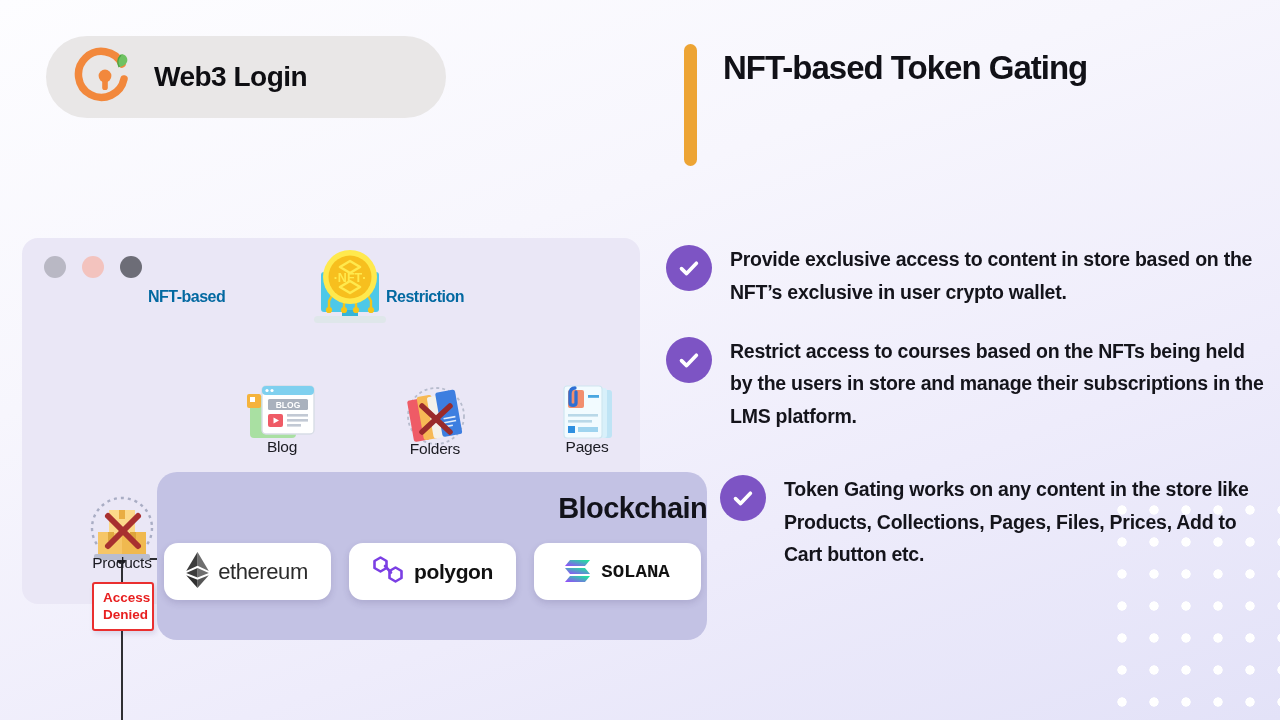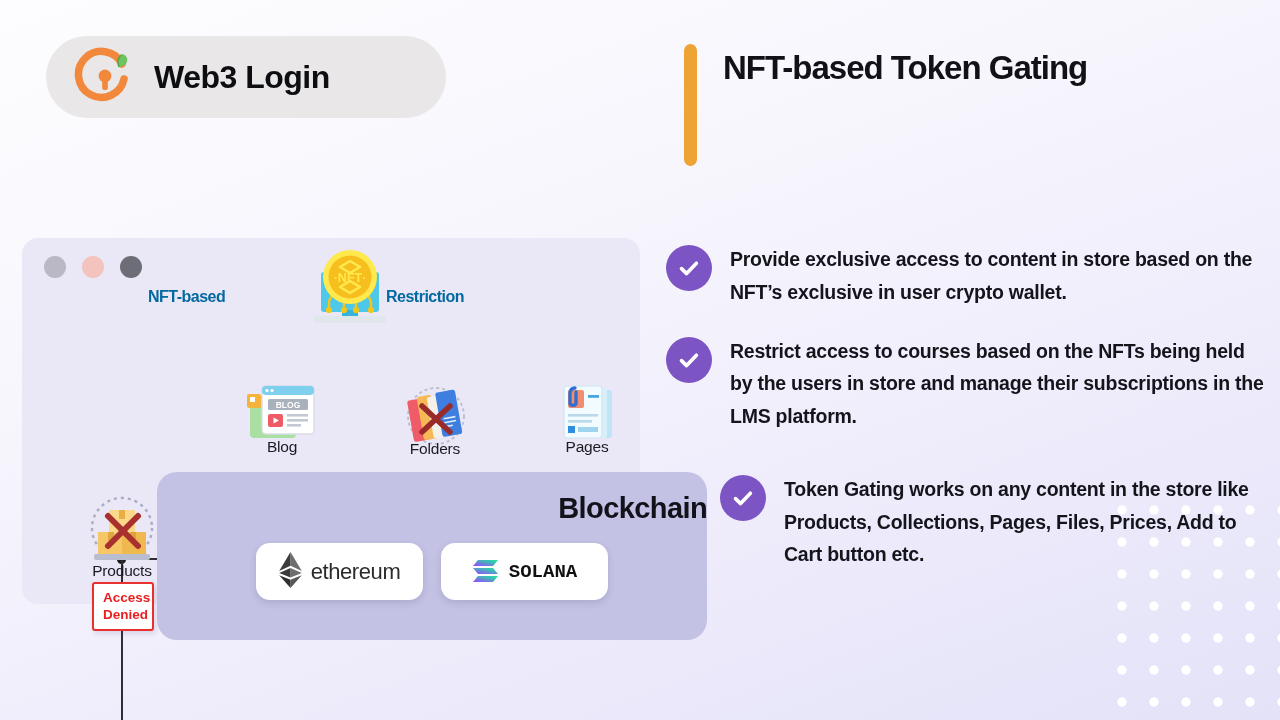--- a/index.html
+++ b/index.html
@@ -18,21 +18,21 @@
     pointer-events:none;
   }
 
   
   .logo-pill{
     position:absolute; left:46px; top:36px; width:400px; height:82px;
     background:#e9e7e7; border-radius:41px;
     display:flex; align-items:center; padding-left:28px; gap:18px;
   }
   .logo-mark{ position:relative; width:62px; height:62px; flex:none; }
-  .logo-text{ font-size:32px; font-weight:bold; color:#0e0e12; letter-spacing:-.5px; }
+  .logo-text{ font-size:28px; font-weight:bold; color:#0e0e12; letter-spacing:-.5px; }
 
   
   .headline-wrap{ position:absolute; left:684px; top:44px; display:flex; gap:26px; }
   .headline-bar{ width:13px; height:122px; background:#eda434; border-radius:7px; flex:none; }
   .headline{
     font-size:33px; font-weight:bold; color:#111117; line-height:1.48;
     letter-spacing:-1px; max-width:430px;
   }
 
   
@@ -217,21 +217,21 @@
         <rect x="39" y="22" width="6" height="9" fill="#e9ad43"></rect>
         <rect x="28" y="44" width="6" height="9" fill="#e0a93f"></rect>
         <rect x="50" y="44" width="6" height="9" fill="#dda33a"></rect>
         <rect x="14" y="66" width="56" height="6" rx="2" fill="#b9bdd0"></rect>
         <g stroke="#a8302f" stroke-width="6" stroke-linecap="round">
           <path d="M28 28 L58 58"></path>
             <path d="M58 28 L28 58"></path>
         </g>
       </svg>
     </div>
-    <div class="leaf-label" style="left:40px; top:324px;">Products</div>
+    <div class="leaf-label" style="left:40px; top:316px;">Products</div>
 
     <div class="leaf-ico" style="left:222px; top:140px;">
       <svg width="76" height="72" viewBox="0 0 76 72">
         <rect x="6" y="18" width="46" height="42" rx="4" fill="#a9e0a2"></rect>
         <rect x="3" y="16" width="14" height="14" rx="2" fill="#f5b33c"></rect>
         <rect x="6" y="19" width="5" height="5" fill="#fff"></rect>
         <rect x="18" y="8" width="52" height="48" rx="4" fill="#fff" stroke="#d8dde6" stroke-width="1.4"></rect>
         <rect x="18" y="8" width="52" height="9" rx="4" fill="#7fd0ef"></rect>
         <circle cx="23" cy="12.5" r="1.6" fill="#fff"></circle>
           <circle cx="28" cy="12.5" r="1.6" fill="#fff"></circle>
@@ -303,20 +303,32 @@
           <path d="M11.5 0 L0.2 19 L11.5 13.8 Z" fill="#3c3c3c"></path>
           <path d="M11.5 15.9 L11.5 25.5 L22.8 21.1 Z" fill="#6e6e6e"></path>
           <path d="M11.5 25.5 L11.5 15.9 L0.2 21.1 Z" fill="#3c3c3c"></path>
           <path d="M11.5 27.7 L11.5 36 L22.8 23.2 Z" fill="#565656"></path>
           <path d="M11.5 36 L11.5 27.7 L0.2 23.2 Z" fill="#2f2f2f"></path>
         </svg>
       </span>
       <span class="chain-name eth">ethereum</span>
     </div>
 
+    <div class="chain-chip">
+      <span>
+        <svg width="34" height="31" viewBox="0 0 34 31">
+          <g fill="none" stroke="#7b3fe4" stroke-width="2.6" stroke-linejoin="round">
+            <path d="M9.5 3.5 L15.5 7 L15.5 14 L9.5 17.5 L3.5 14 L3.5 7 Z"></path>
+            <path d="M24.5 13.5 L30.5 17 L30.5 24 L24.5 27.5 L18.5 24 L18.5 17 Z"></path>
+          </g>
+          <path d="M14 12 L20 18.5" stroke="#7b3fe4" stroke-width="2.6" stroke-linecap="round"></path>
+        </svg>
+      </span>
+      <span class="chain-name poly">polygon</span>
+    </div>
 
     <div class="chain-chip">
       <span>
         <svg width="28" height="26" viewBox="0 0 28 26">
           <defs>
             <linearGradient id="solg" x1="0" y1="1" x2="1" y2="0">
               <stop offset="0%" stop-color="#9945ff"></stop>
               <stop offset="100%" stop-color="#14f195"></stop>
             </linearGradient>
           </defs>

